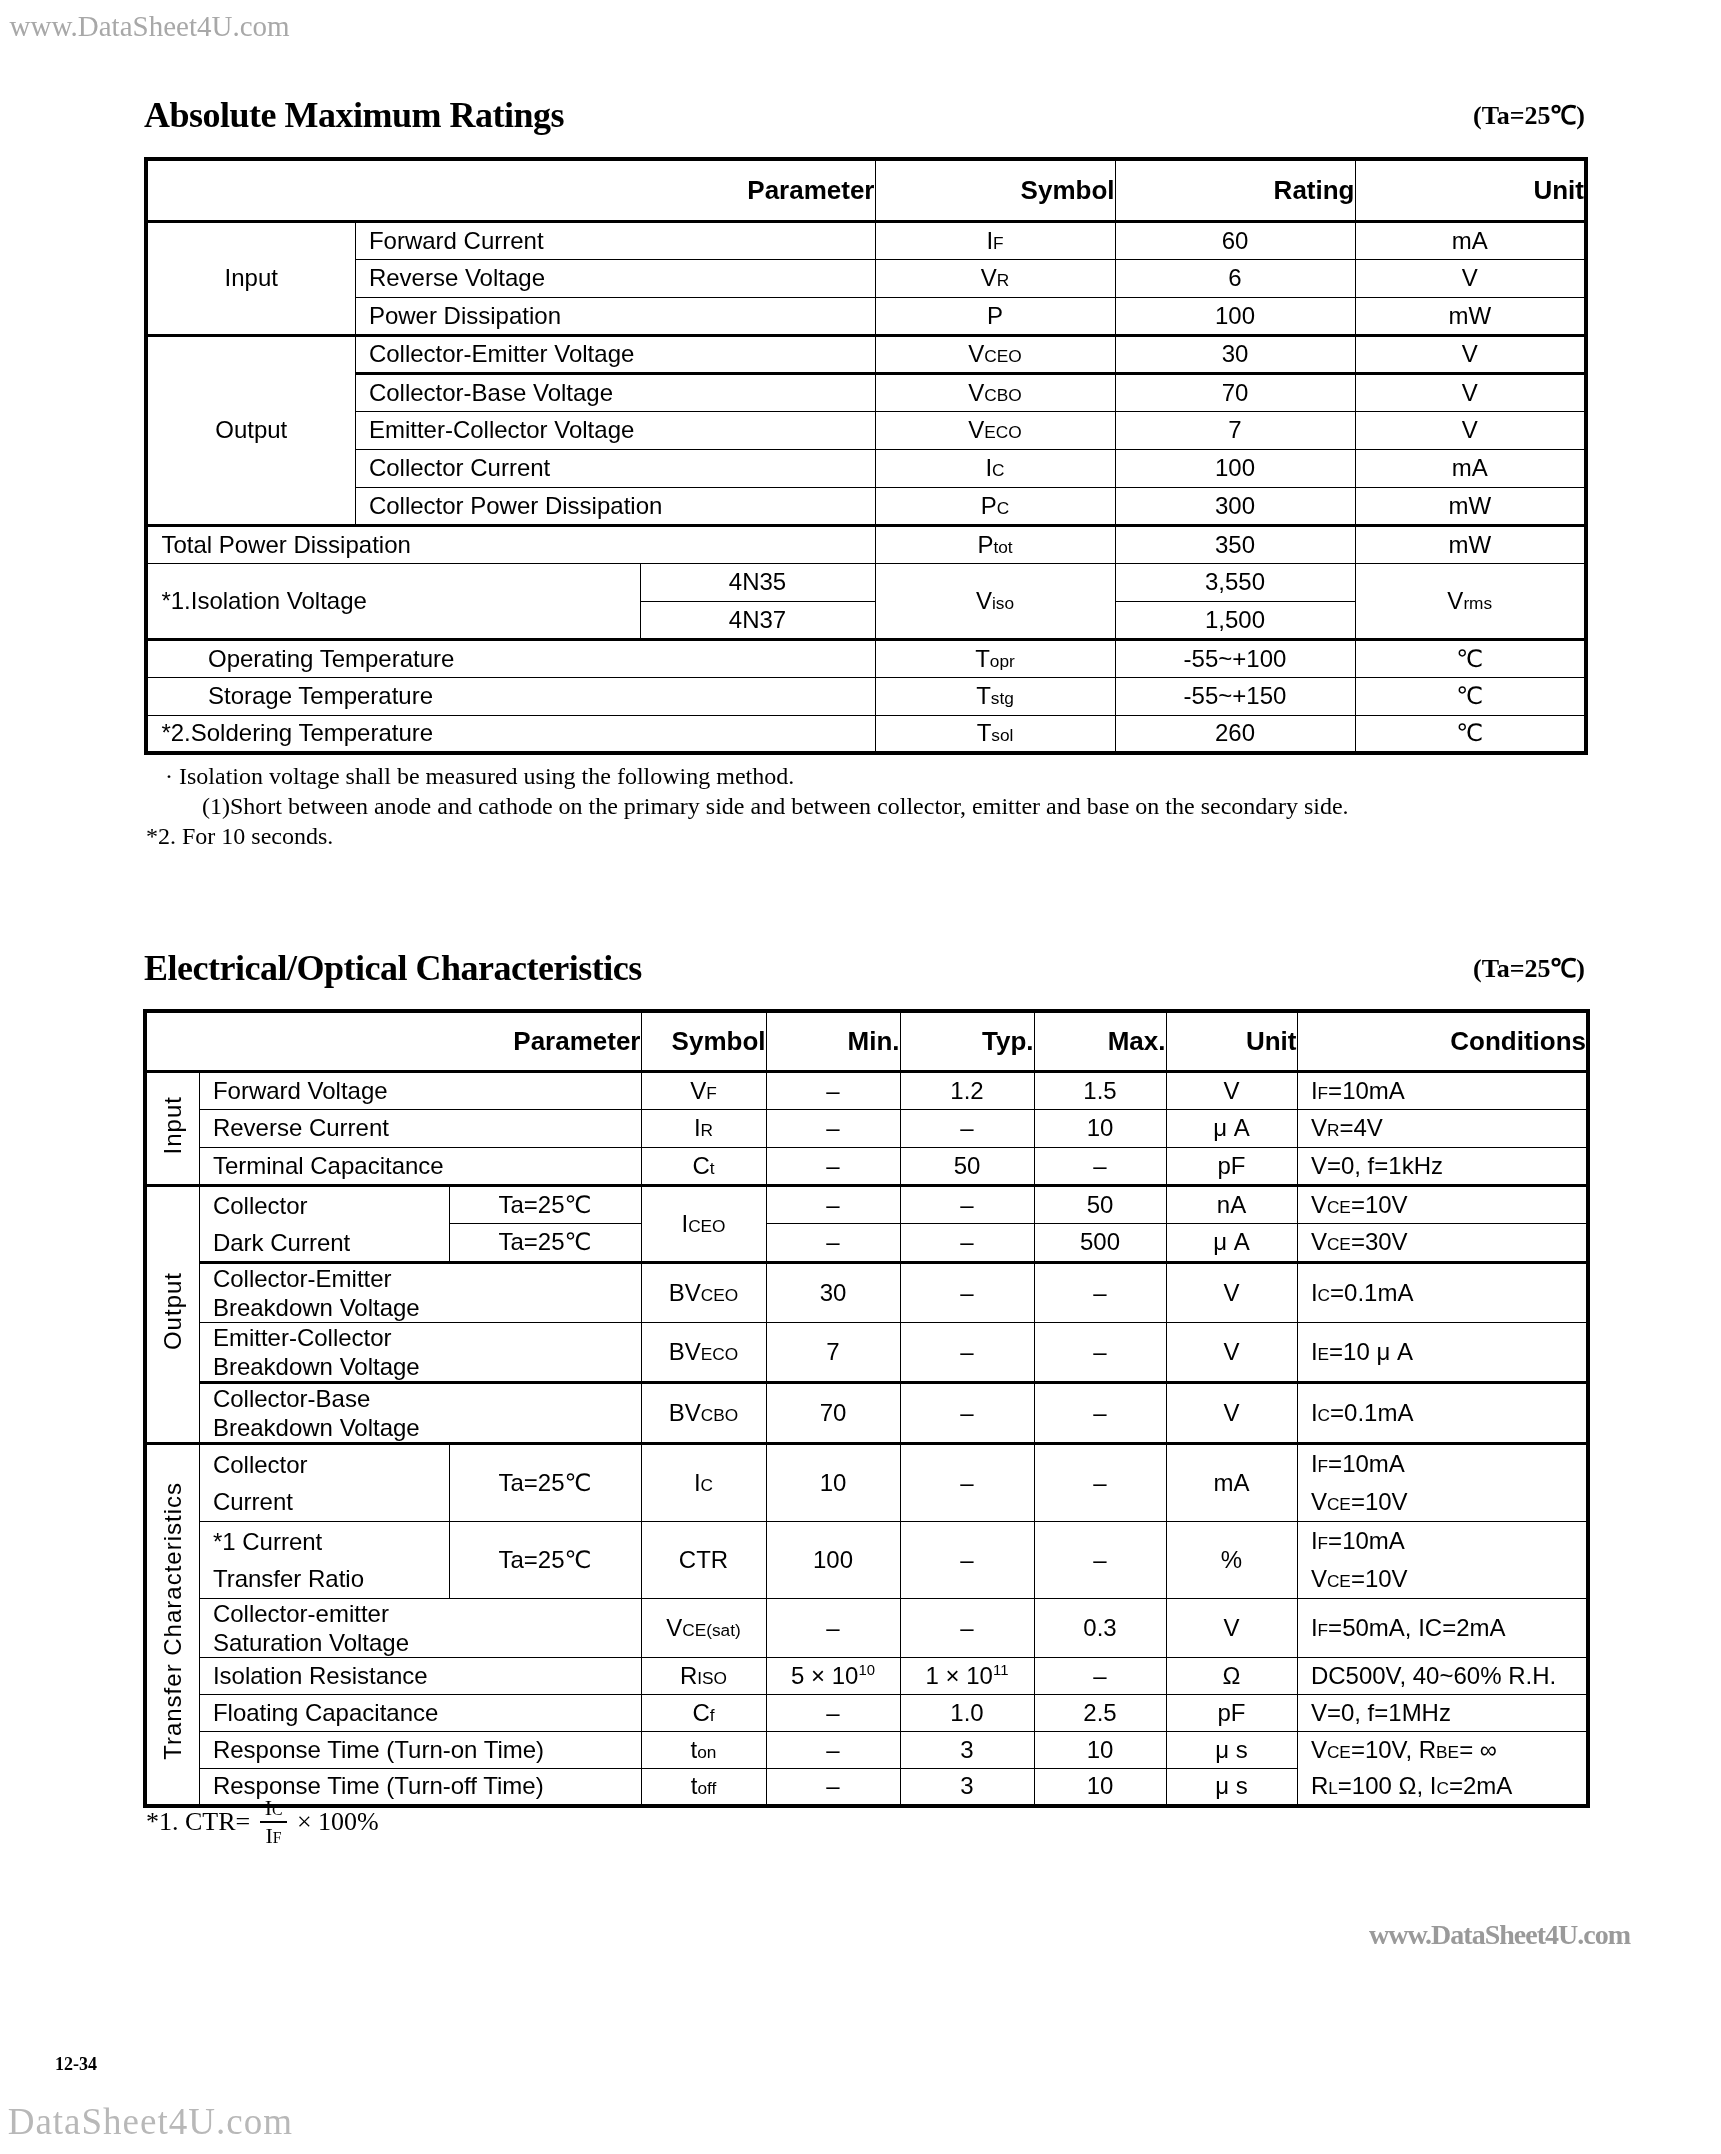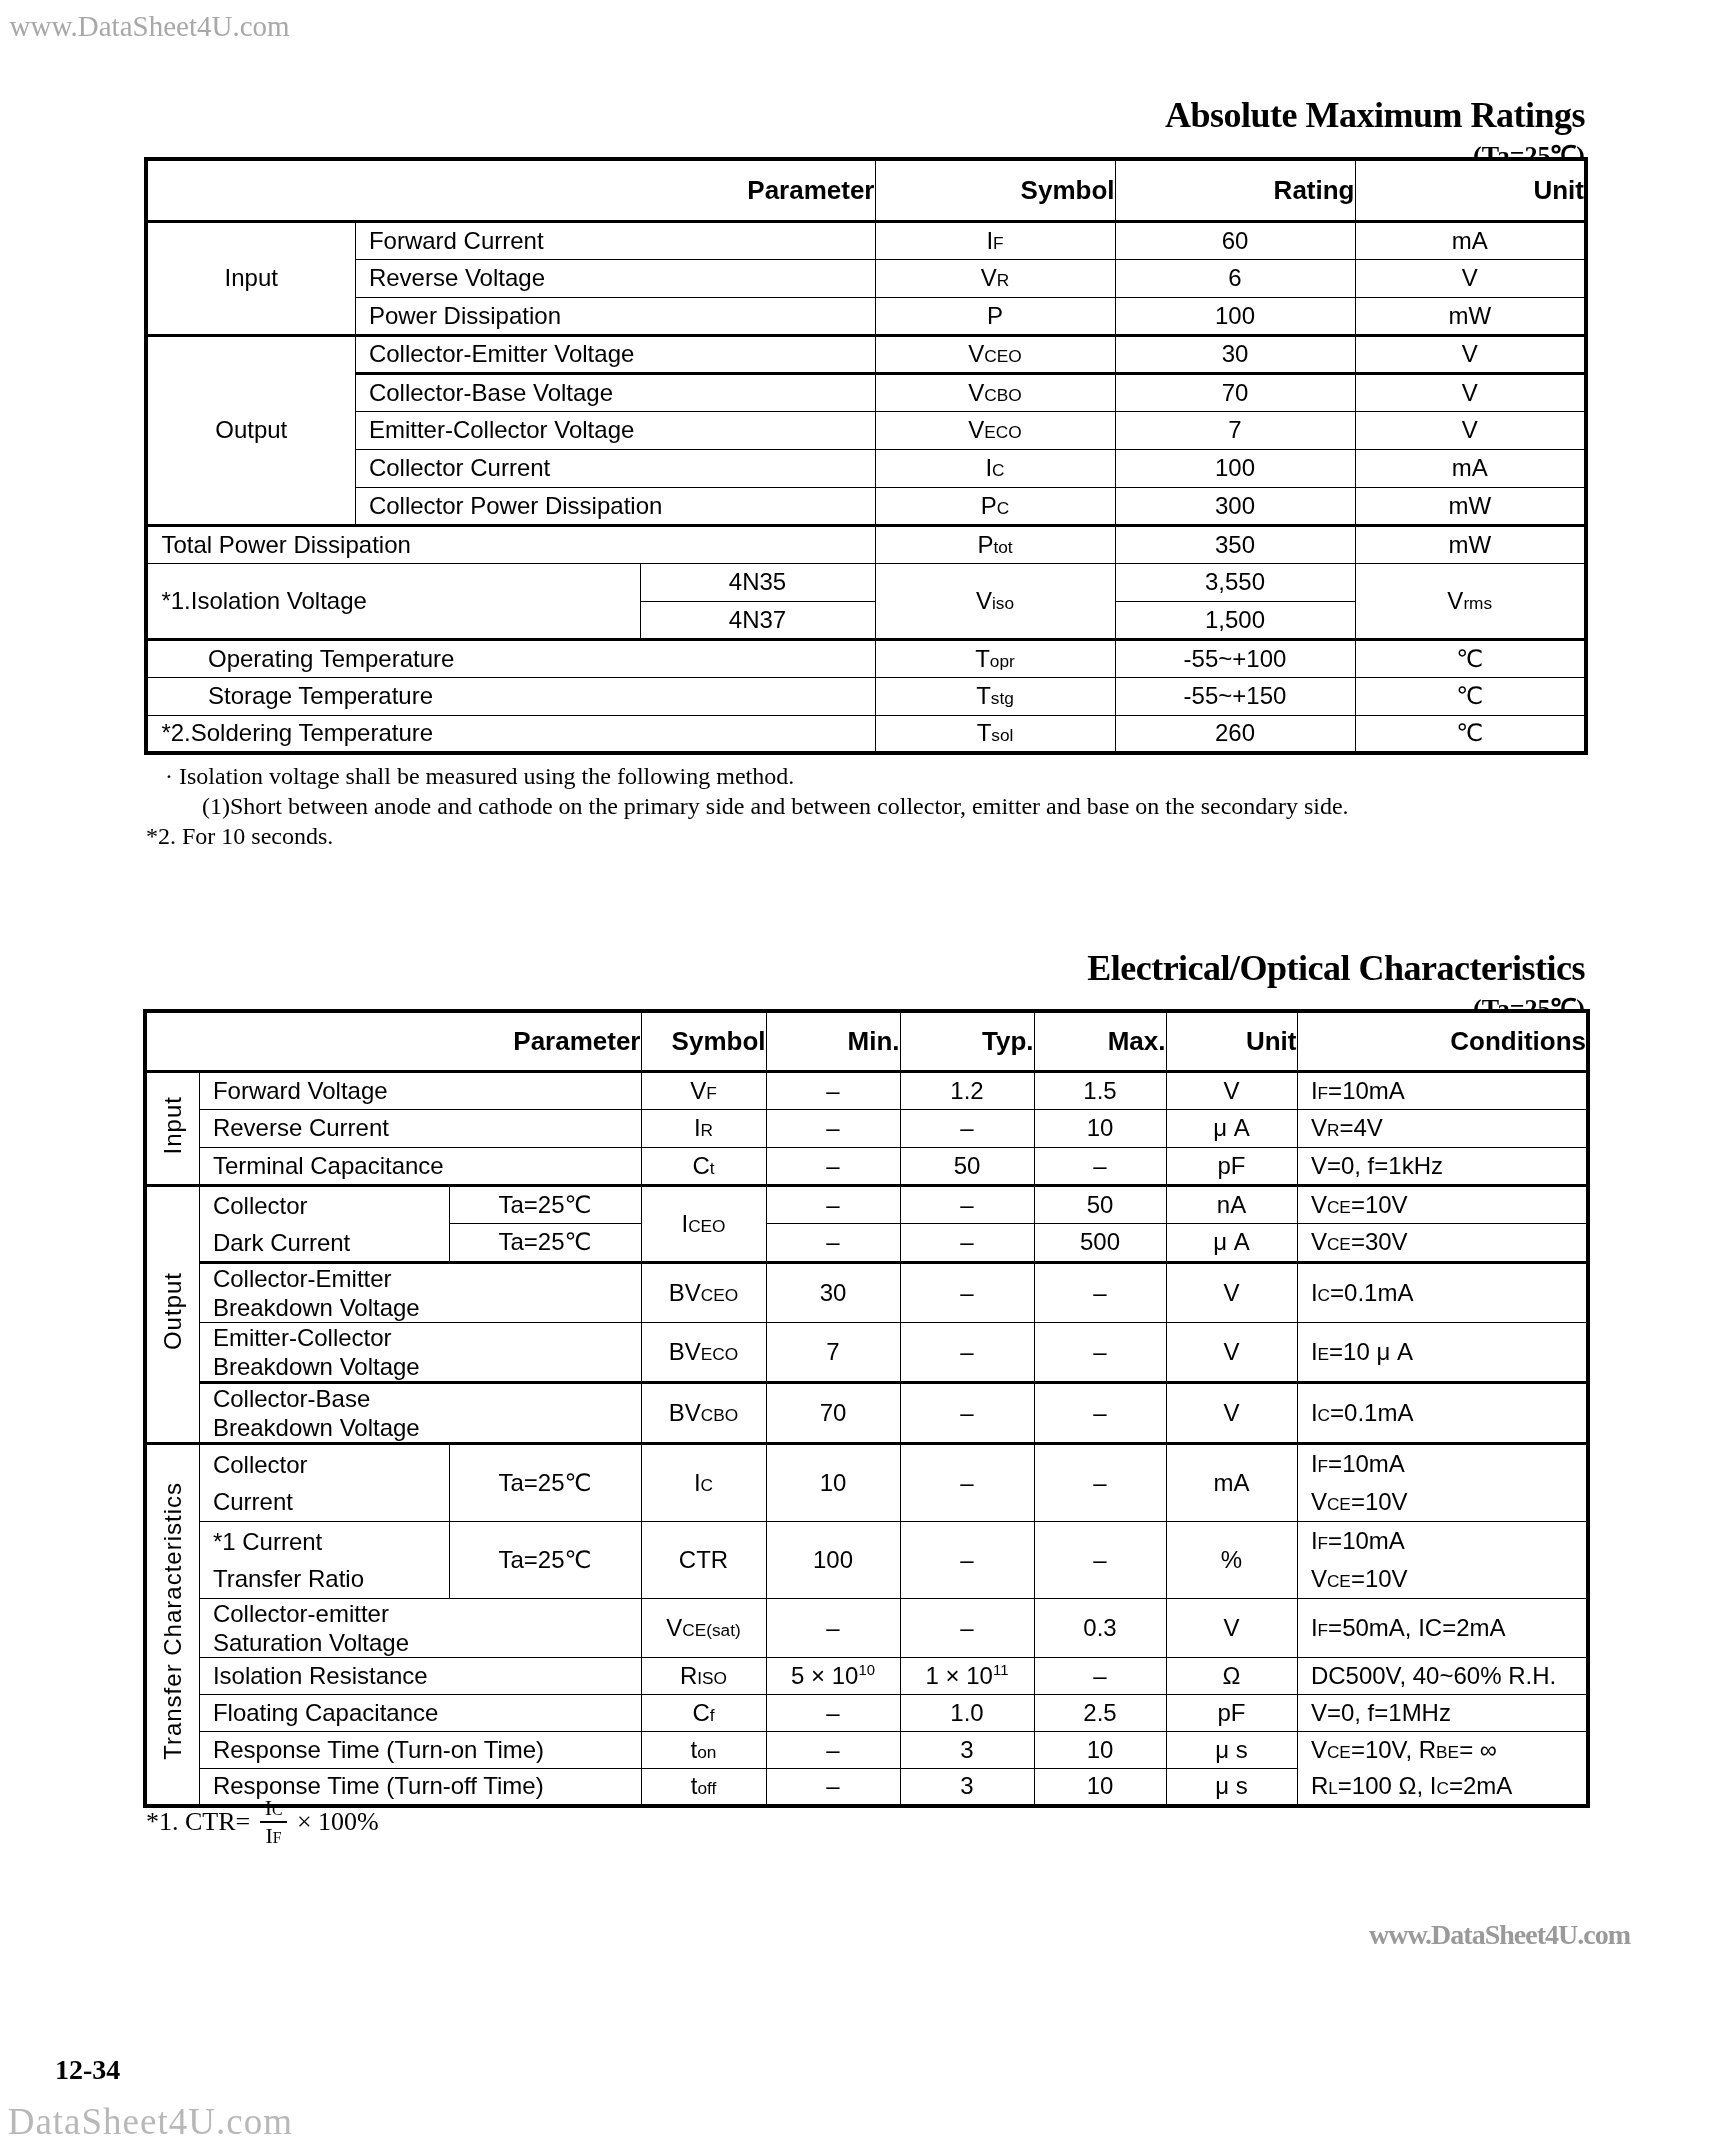--- a/index.html
+++ b/index.html
@@ -6,23 +6,23 @@
   .page{
     position:relative; width:1722px; height:2155px; background:#ffffff;
     font-family:"Liberation Sans","DejaVu Sans",sans-serif; color:#000;
     overflow:hidden; margin:0 auto;
   }
   .abs{position:absolute;font-family:Liberation Serif, serif;}
   .wm{color:#a8a8a8; white-space:nowrap;}
   .wm-top{left:9.6px; top:9.6px; font-size:29px;}
   .wm-bottom-left{left:7.7px; top:2100px; font-size:37px; color:#b8b8b8; letter-spacing:1px;}
   .wm-bottom-right{left:1369px; top:1919px; font-size:28px; font-weight:600; color:#9a9a9a; letter-spacing:-1px;}
-  .page-num{left:55px; top:2054px; font-size:28px; font-weight:bold;}
-
-  .title-row{display:flex; justify-content:space-between; align-items:flex-end;flex-direction:column;}
+  .page-num{left:55px; top:2054px; font-size:18px; font-weight:bold;}
+
+  .title-row{display:flex; justify-content:space-between; align-items:flex-end;}
   .sec-title{font-size:36px; font-weight:bold; letter-spacing:-0.5px;}
   .ta-note{font-size:26px; font-weight:bold; padding-bottom:3.8px;}
 
   table.tbl{position:absolute; border-collapse:collapse; table-layout:fixed; border:4.8px solid #000; background:#fff;}
   .tbl td{border:1.9px solid #000; text-align:center; vertical-align:middle; font-size:24px; padding:0; overflow:hidden;}
   .tbl tr{border-bottom:1.9px solid #000;}
   .tbl tr.hdr{border-bottom:3.8px solid #000;}
   .tbl tr.hdr td{font-weight:bold; font-size:26px;text-align:right;}
   .tbl tr.tb{border-bottom:3.8px solid #000;}
   .tbl td.left{text-align:left; padding-left:13.4px;}

